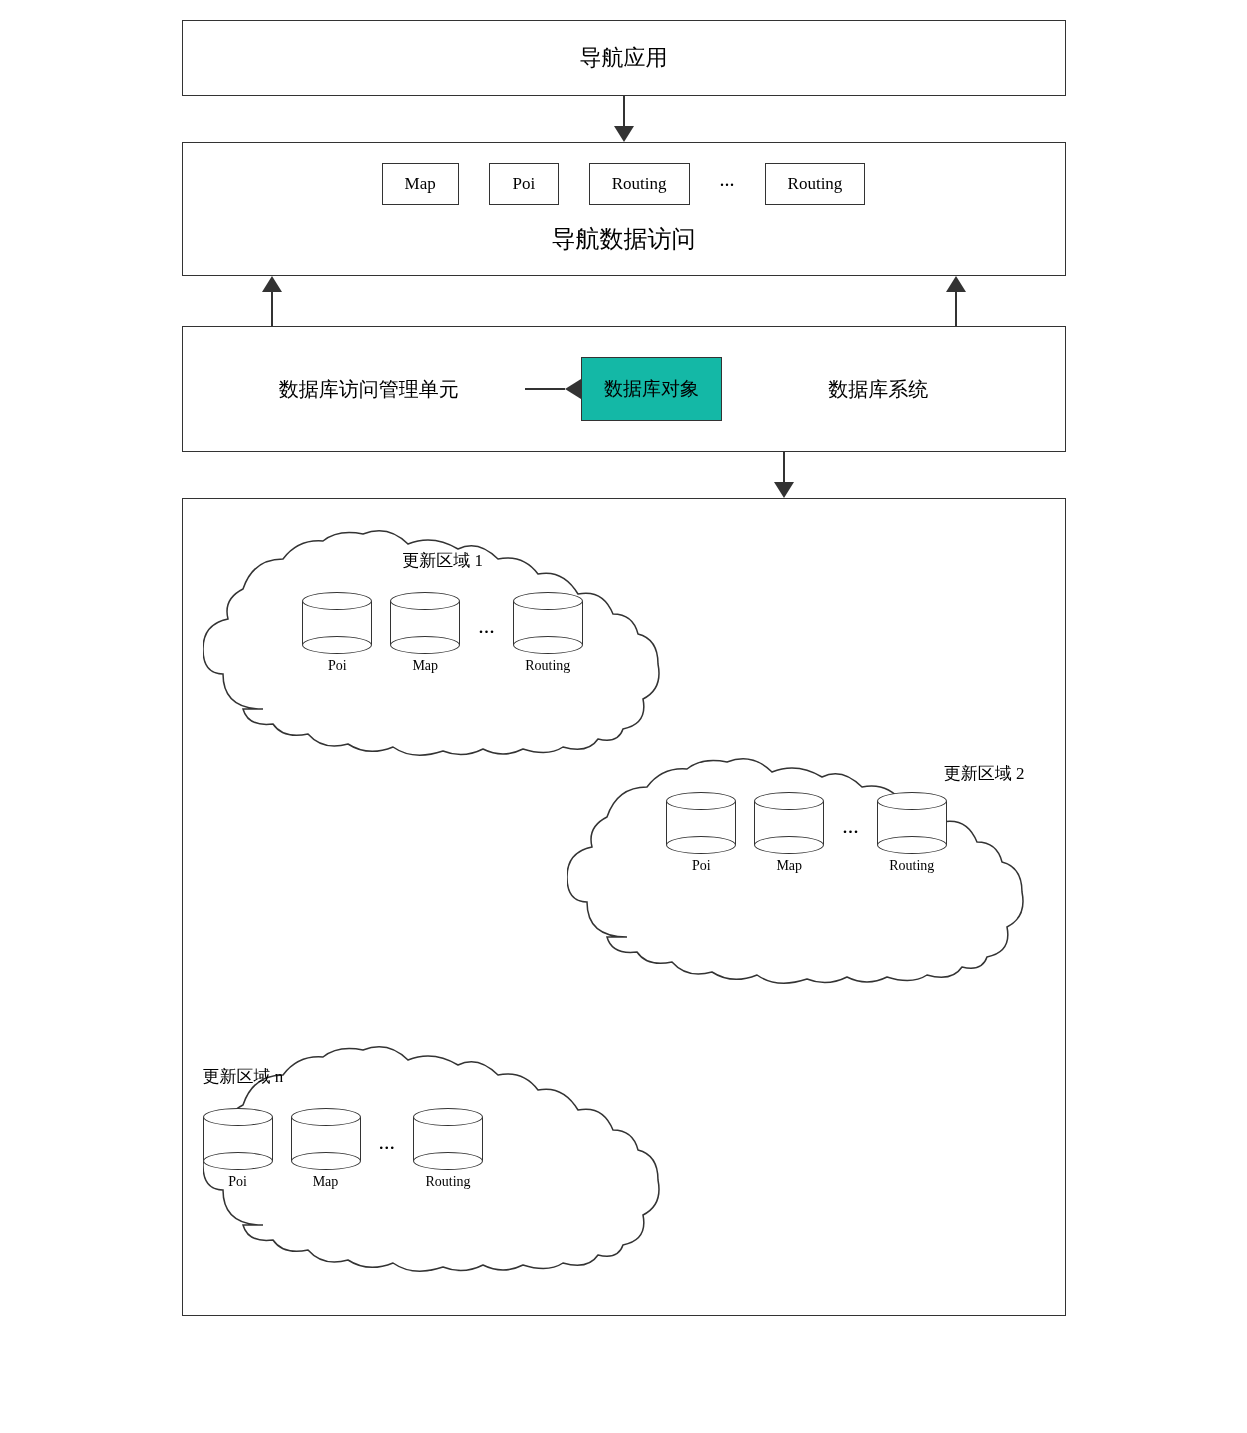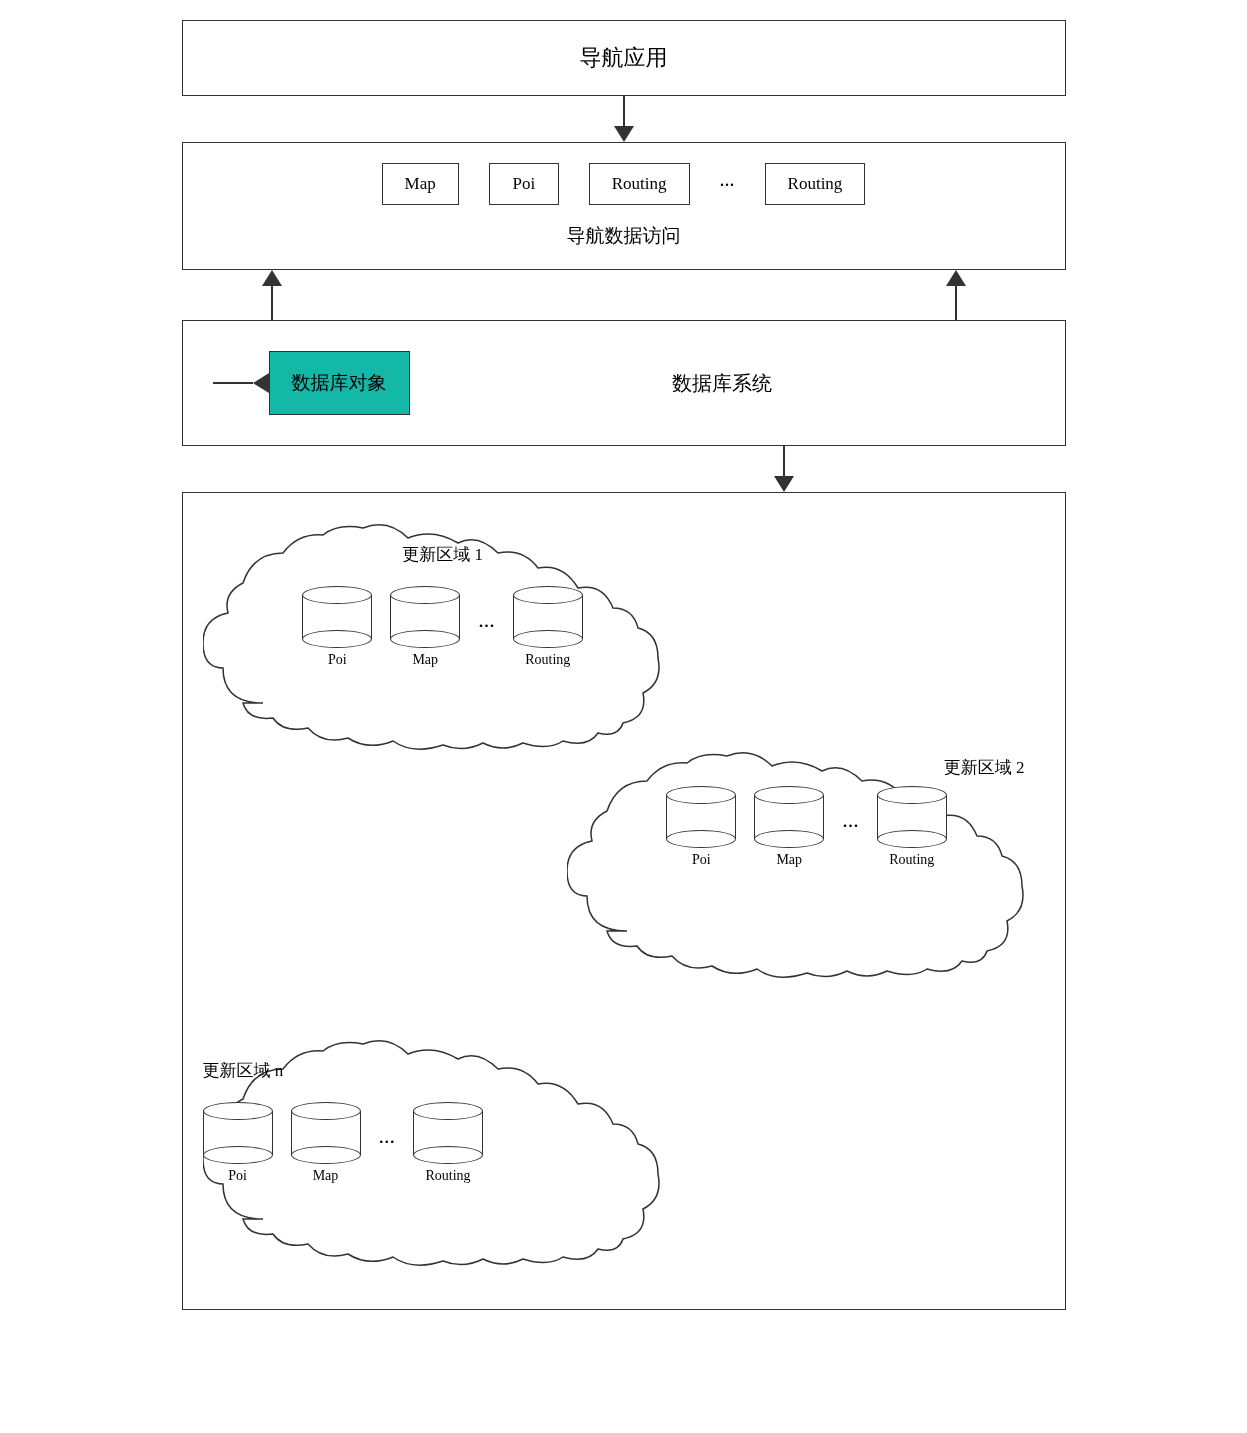--- a/index.html
+++ b/index.html
@@ -80,21 +80,21 @@
     }
     .small-box {
       border: 1.5px solid #333;
       padding: 10px 22px;
       font-size: 17px;
       background: #fff;
       min-width: 70px;
       text-align: center;
     }
     .layer-label {
-      font-size: 19px;
+      font-size: 24px;
       margin-top: 4px;
     }
 
     
     .layer-db-system {
       width: 100%;
       border: 1.5px solid #333;
       padding: 30px 30px;
       display: flex;
       flex-direction: row;
@@ -241,20 +241,23 @@
       <div class="arrow-line" style="height:34px;"></div>
     </div>
 
     <div class="single-arrow-up">
       <div class="arrow-up"></div>
       <div class="arrow-line" style="height:34px;"></div>
     </div>
   </div>
 
   <div class="layer-db-system">
+    <div class="db-left">
+      <span>数据库访问管理单元</span>
+    </div>
 
     <div class="db-arrow-area">
       <div class="arrow-horiz-line"></div>
       <div class="arrow-left"></div>
     </div>
 
     <div style="display:flex; flex-direction:column; align-items:center; gap:10px;">
       <div class="db-object-box">
         <span>数据库对象</span>
       </div>

